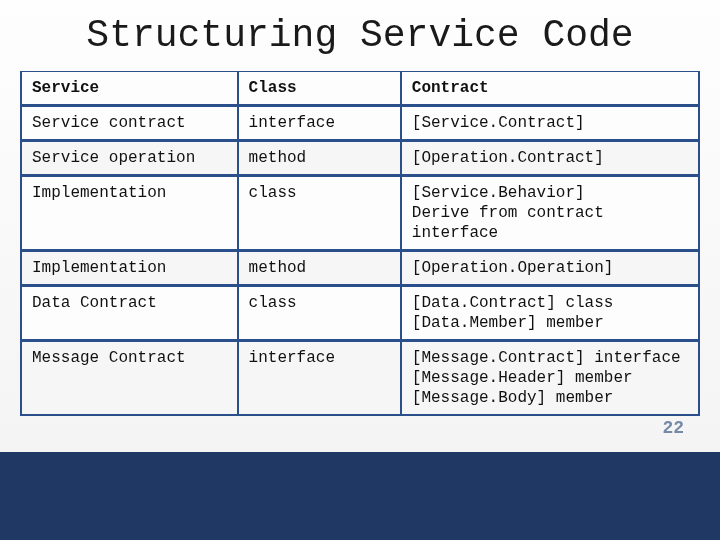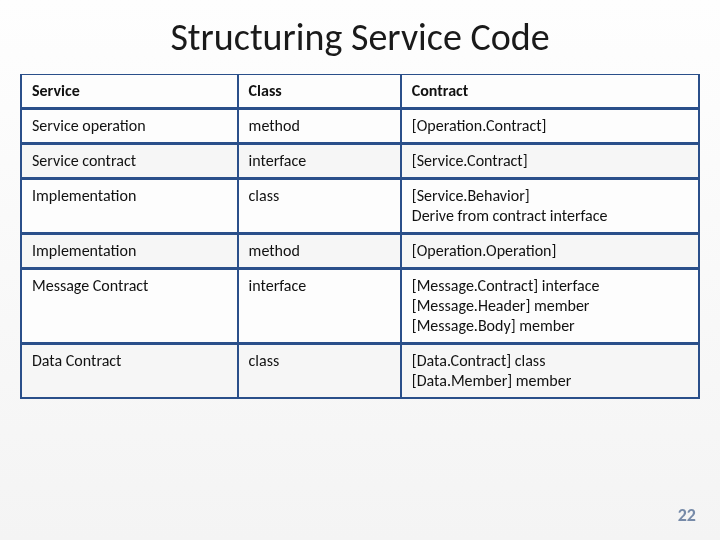--- a/index.html
+++ b/index.html
@@ -7,23 +7,24 @@
     padding: 0;
     width: 720px;
     height: 540px;
     background: #203864;
     font-family: Calibri, "Segoe UI", Arial, sans-serif;
     overflow: hidden;
   }
   .slide {
     position: relative;
     width: 720px;
-    height: 540px;
+    height: 452px;
     background: linear-gradient(to bottom, #fefefe 0%, #f4f4f4 100%);
     box-sizing: border-box;
+    font-family: Liberation Mono, monospace;
   }
   .title {
     text-align: center;
     font-size: 38px;
     color: #1a1a1a;
     padding-top: 14px;
     padding-bottom: 10px;
     font-weight: 400;
   }
   .table-wrap {
@@ -60,21 +61,21 @@
   }
   tbody tr td:first-child { border-left: 2px solid #2a4f8a; }
   tbody tr td:last-child  { border-right: 2px solid #2a4f8a; }
   tbody tr:last-child td { border-bottom: 2px solid #2a4f8a; }
   tbody tr:nth-child(even) td { background: #f6f6f6; }
   .col0 { width: 32%; }
   .col1 { width: 24%; }
   .col2 { width: 44%; }
   .page-num {
     position: absolute;
-    right: 24px;
+    right: 36px;
     bottom: 14px;
     color: #768aa8;
     font-size: 18px;
     font-weight: 700;
   }
 </style>
 </head>
 <body>
 
 <div class="slide">
@@ -89,47 +90,47 @@
       </colgroup>
       <thead>
         <tr>
           <th>Service</th>
           <th>Class</th>
           <th>Contract</th>
         </tr>
       </thead>
       <tbody>
         <tr>
+          <td>Service contract</td>
+          <td>interface</td>
+          <td>[Service.Contract]</td>
+        </tr>
+        <tr>
           <td>Service operation</td>
           <td>method</td>
           <td>[Operation.Contract]</td>
-        </tr>
-        <tr>
-          <td>Service contract</td>
-          <td>interface</td>
-          <td>[Service.Contract]</td>
         </tr>
         <tr>
           <td>Implementation</td>
           <td>class</td>
           <td>[Service.Behavior]<br>Derive from contract interface</td>
         </tr>
         <tr>
           <td>Implementation</td>
           <td>method</td>
           <td>[Operation.Operation]</td>
         </tr>
         <tr>
+          <td>Data Contract</td>
+          <td>class</td>
+          <td>[Data.Contract] class<br>[Data.Member] member</td>
+        </tr>
+        <tr>
           <td>Message Contract</td>
           <td>interface</td>
           <td>[Message.Contract] interface<br>[Message.Header] member<br>[Message.Body] member</td>
-        </tr>
-        <tr>
-          <td>Data Contract</td>
-          <td>class</td>
-          <td>[Data.Contract] class<br>[Data.Member] member</td>
         </tr>
       </tbody>
     </table>
   </div>
 
   <div class="page-num">22</div>
 </div>
 
 </body></html>

